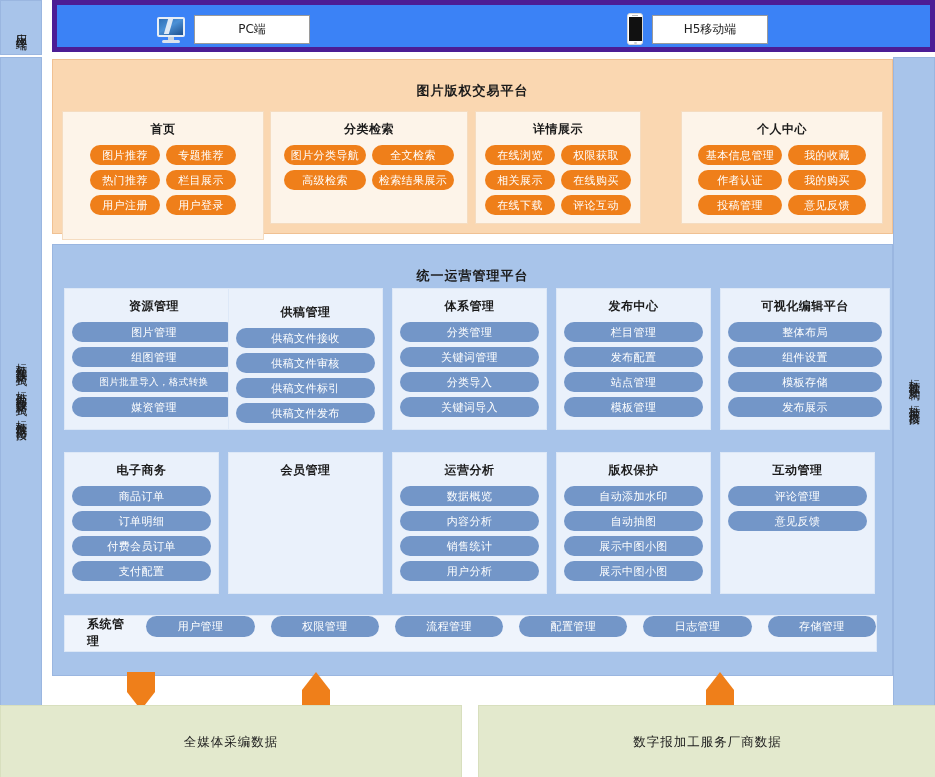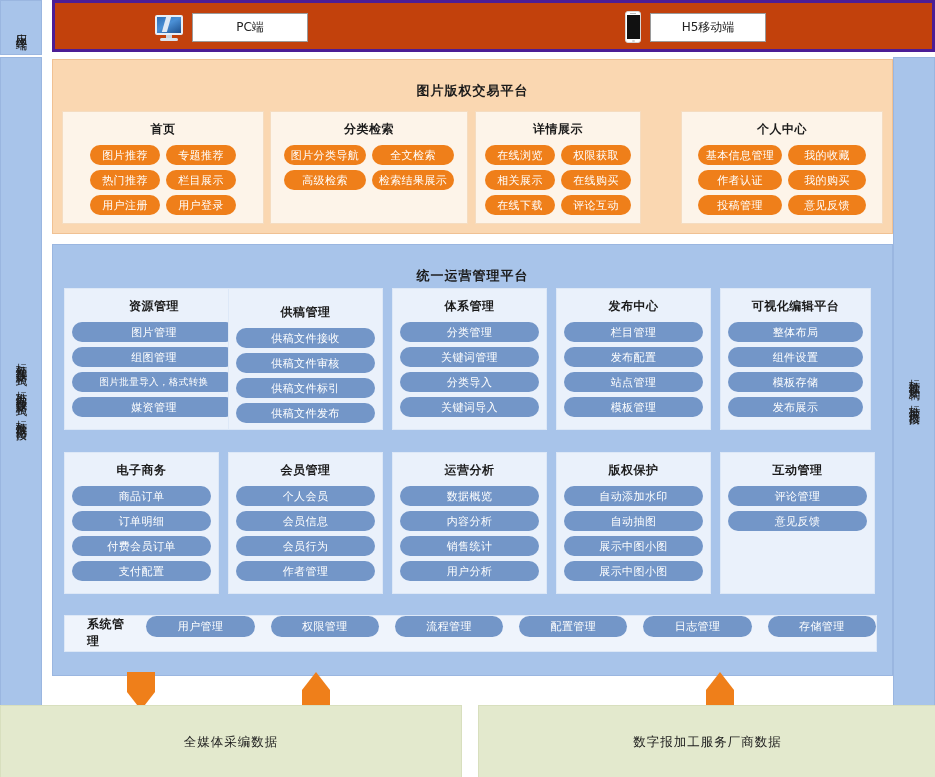--- a/index.html
+++ b/index.html
@@ -15,21 +15,21 @@
     background:#a8c4ea;border:1px solid #9ab6e0;
     display:flex;align-items:center;justify-content:center;
     writing-mode:vertical-rl;text-orientation:upright;
     letter-spacing:2px;font-size:11.5px;color:#1b1b1b;
     padding:4px 0;
   }
   .rail-top{height:55px;}
 
   
   .terminal-band{
-    background:#c2410c;border:3px solid #4c1d95;
+    background:#3b82f6;border:5px solid #4c1d95;
     display:flex;align-items:center;
   }
   .term-item{display:flex;align-items:center;position:absolute;}
   .term-label{
     background:#ffffff;border:1px solid #9a9a9a;
     height:27px;min-width:94px;padding:0 10px;
     display:flex;align-items:center;justify-content:center;
     font-size:12px;color:#222;
   }
   
@@ -153,21 +153,21 @@
 </div>
 
 <div class="abs rail" style="left:893px;top:57px;width:42px;height:663px;">
   <span>标准软件架构、标准扩展接口</span>
 </div>
 
 <div class="abs panel panel-orange" style="left:52px;top:59px;width:841px;height:175px;">
   <div class="panel-title" style="margin-top:22px;">图片版权交易平台</div>
 </div>
 
-<div class="card card-orange" style="left:62px;top:111px;width:202px;height:113px;">
+<div class="card card-orange" style="left:62px;top:111px;width:202px;height:129px;">
   <div class="card-head">首页</div>
   <div class="pill-wrap">
     <div class="pill pill-orange pill-w2">图片推荐</div>
     <div class="pill pill-orange pill-w2">专题推荐</div>
     <div class="pill pill-orange pill-w2">热门推荐</div>
     <div class="pill pill-orange pill-w2">栏目展示</div>
     <div class="pill pill-orange pill-w2">用户注册</div>
     <div class="pill pill-orange pill-w2">用户登录</div>
   </div>
 </div>
@@ -243,21 +243,21 @@
 <div class="card card-blue" style="left:556px;top:288px;width:155px;height:142px;">
   <div class="card-head">发布中心</div>
   <div class="pill-wrap">
     <div class="pill pill-blue pill-full">栏目管理</div>
     <div class="pill pill-blue pill-full">发布配置</div>
     <div class="pill pill-blue pill-full">站点管理</div>
     <div class="pill pill-blue pill-full">模板管理</div>
   </div>
 </div>
 
-<div class="card card-blue" style="left:720px;top:288px;width:151px;height:142px;">
+<div class="card card-blue" style="left:720px;top:288px;width:170px;height:142px;">
   <div class="card-head">可视化编辑平台</div>
   <div class="pill-wrap">
     <div class="pill pill-blue pill-full">整体布局</div>
     <div class="pill pill-blue pill-full">组件设置</div>
     <div class="pill pill-blue pill-full">模板存储</div>
     <div class="pill pill-blue pill-full">发布展示</div>
   </div>
 </div>
 
 <div class="card card-blue" style="left:64px;top:452px;width:155px;height:142px;">
@@ -265,26 +265,20 @@
   <div class="pill-wrap">
     <div class="pill pill-blue pill-full">商品订单</div>
     <div class="pill pill-blue pill-full">订单明细</div>
     <div class="pill pill-blue pill-full">付费会员订单</div>
     <div class="pill pill-blue pill-full">支付配置</div>
   </div>
 </div>
 
 <div class="card card-blue" style="left:228px;top:452px;width:155px;height:142px;">
   <div class="card-head">会员管理</div>
-  <div class="pill-wrap">
-    <div class="pill pill-blue pill-full">个人会员</div>
-    <div class="pill pill-blue pill-full">会员信息</div>
-    <div class="pill pill-blue pill-full">会员行为</div>
-    <div class="pill pill-blue pill-full">作者管理</div>
-  </div>
 </div>
 
 <div class="card card-blue" style="left:392px;top:452px;width:155px;height:142px;">
   <div class="card-head">运营分析</div>
   <div class="pill-wrap">
     <div class="pill pill-blue pill-full">数据概览</div>
     <div class="pill pill-blue pill-full">内容分析</div>
     <div class="pill pill-blue pill-full">销售统计</div>
     <div class="pill pill-blue pill-full">用户分析</div>
   </div>

